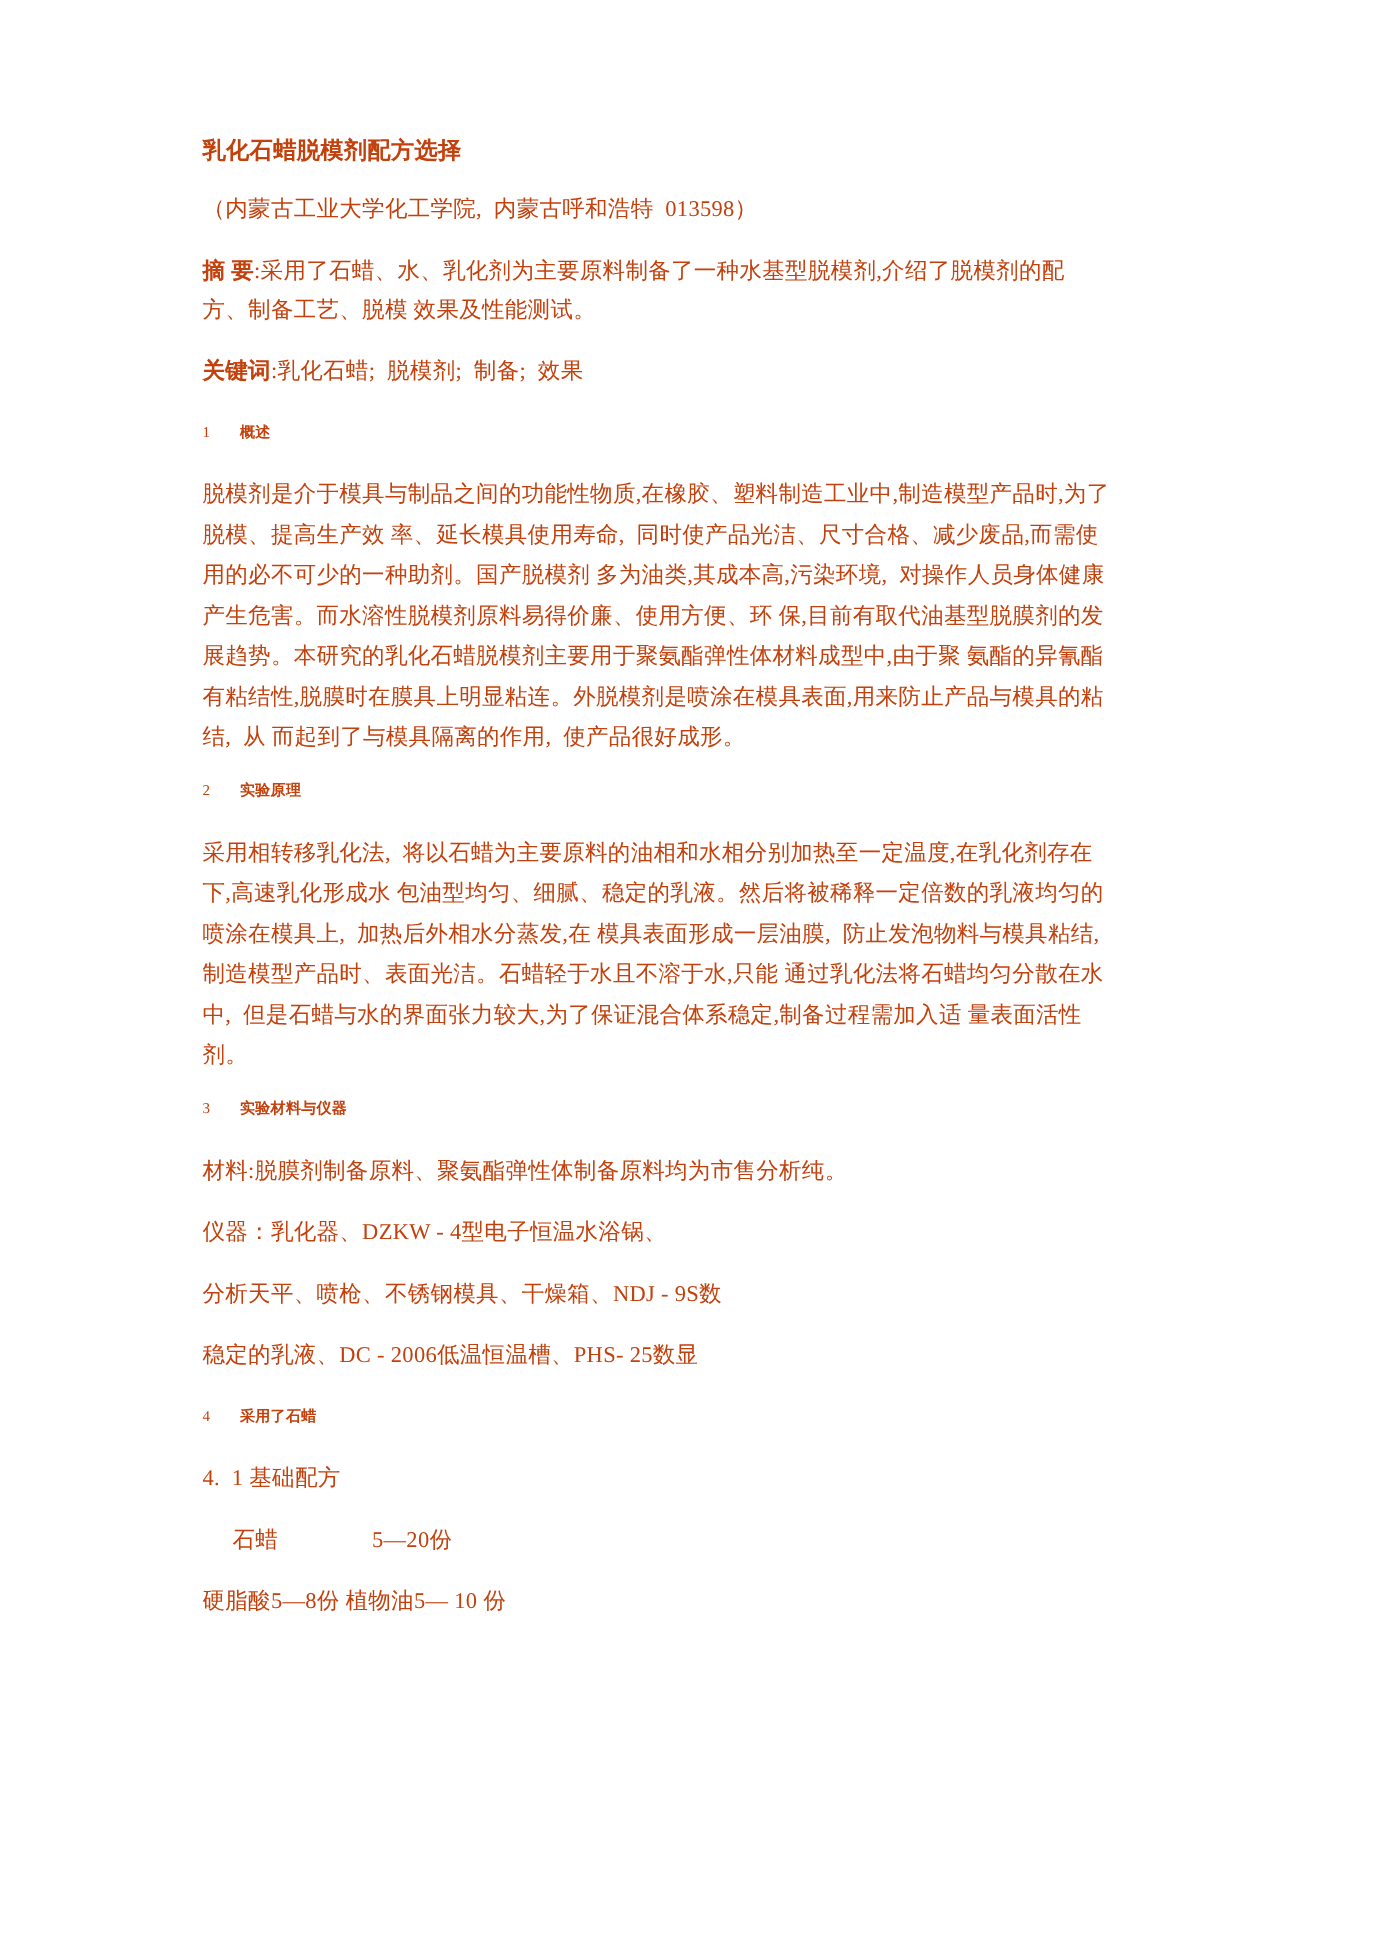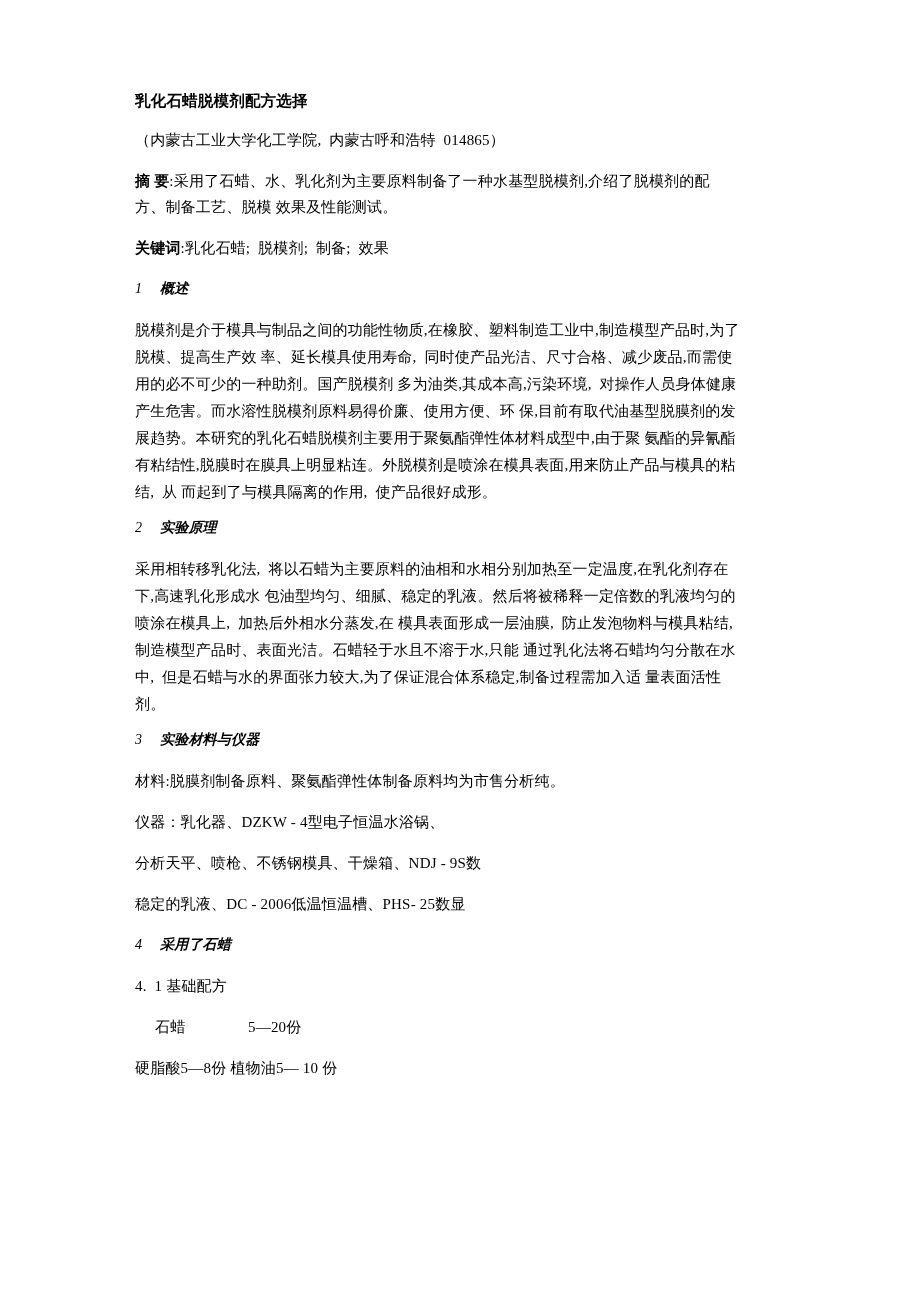--- a/index.html
+++ b/index.html
@@ -9,43 +9,42 @@
   }
   .page {
     position: relative;
     width: 768px;
     min-height: 1302px;
     box-sizing: border-box;
     background: #ffffff;
     padding: 88px 28px 60px 135px;
     font-family: "Liberation Serif", "DejaVu Serif", serif;
     font-size: 15px;
-    color: #000000;
+    color: #c2410c;
     letter-spacing: 0.2px;
   }
   .doc-title {
     font-size: 15.5px;
     font-weight: bold;
     margin: 0 0 13px 0;
     line-height: 26px;
   }
   p {
     margin: 0 0 15px 0;
     line-height: 26px;
     white-space: pre-wrap;
   }
   .authors { margin-bottom: 14px; }
   .affiliation { margin-bottom: 15px; }
   .lbl { font-weight: bold; }
   .sec-heading {
-    font-size: 14px;
+    font-size: 10px;
     font-weight: normal;
     margin: 0 0 15px 0;
     line-height: 26px;
-    font-style: italic;
   }
   .sec-heading .num {
     display: inline-block;
     min-width: 12px;
     margin-right: 13px;
     font-weight: normal;
   }
   .sec-heading .hlabel { font-weight: bold; }
   .body-para {
     line-height: 27px;
@@ -58,21 +57,21 @@
   }
 </style>
 </head>
 <body>
 
 <div class="page">
 
   <h1 class="doc-title">乳化石蜡脱模剂配方选择</h1>
 
 
-  <p class="affiliation">（内蒙古工业大学化工学院,  内蒙古呼和浩特  014865）</p>
+  <p class="affiliation">（内蒙古工业大学化工学院,  内蒙古呼和浩特  013598）</p>
 
   <p class="abstract"><span class="lbl">摘 要</span><span>:采用了石蜡、水、乳化剂为主要原料制备了一种水基型脱模剂,介绍了脱模剂的配方、制备工艺、脱模 效果及性能测试。</span></p>
 
   <p class="keywords"><span class="lbl">关键词</span><span>:乳化石蜡;  脱模剂;  制备;  效果</span></p>
 
   <div class="sec-heading"><span class="num">1</span><span class="hlabel">概述</span></div>
 
   <p class="body-para">脱模剂是介于模具与制品之间的功能性物质,在橡胶、塑料制造工业中,制造模型产品时,为了脱模、提高生产效 率、延长模具使用寿命,  同时使产品光洁、尺寸合格、减少废品,而需使用的必不可少的一种助剂。国产脱模剂 多为油类,其成本高,污染环境,  对操作人员身体健康产生危害。而水溶性脱模剂原料易得价廉、使用方便、环 保,目前有取代油基型脱膜剂的发展趋势。本研究的乳化石蜡脱模剂主要用于聚氨酯弹性体材料成型中,由于聚 氨酯的异氰酯有粘结性,脱膜时在膜具上明显粘连。外脱模剂是喷涂在模具表面,用来防止产品与模具的粘结,  从 而起到了与模具隔离的作用,  使产品很好成形。</p>
 
   <div class="sec-heading"><span class="num">2</span><span class="hlabel">实验原理</span></div>

